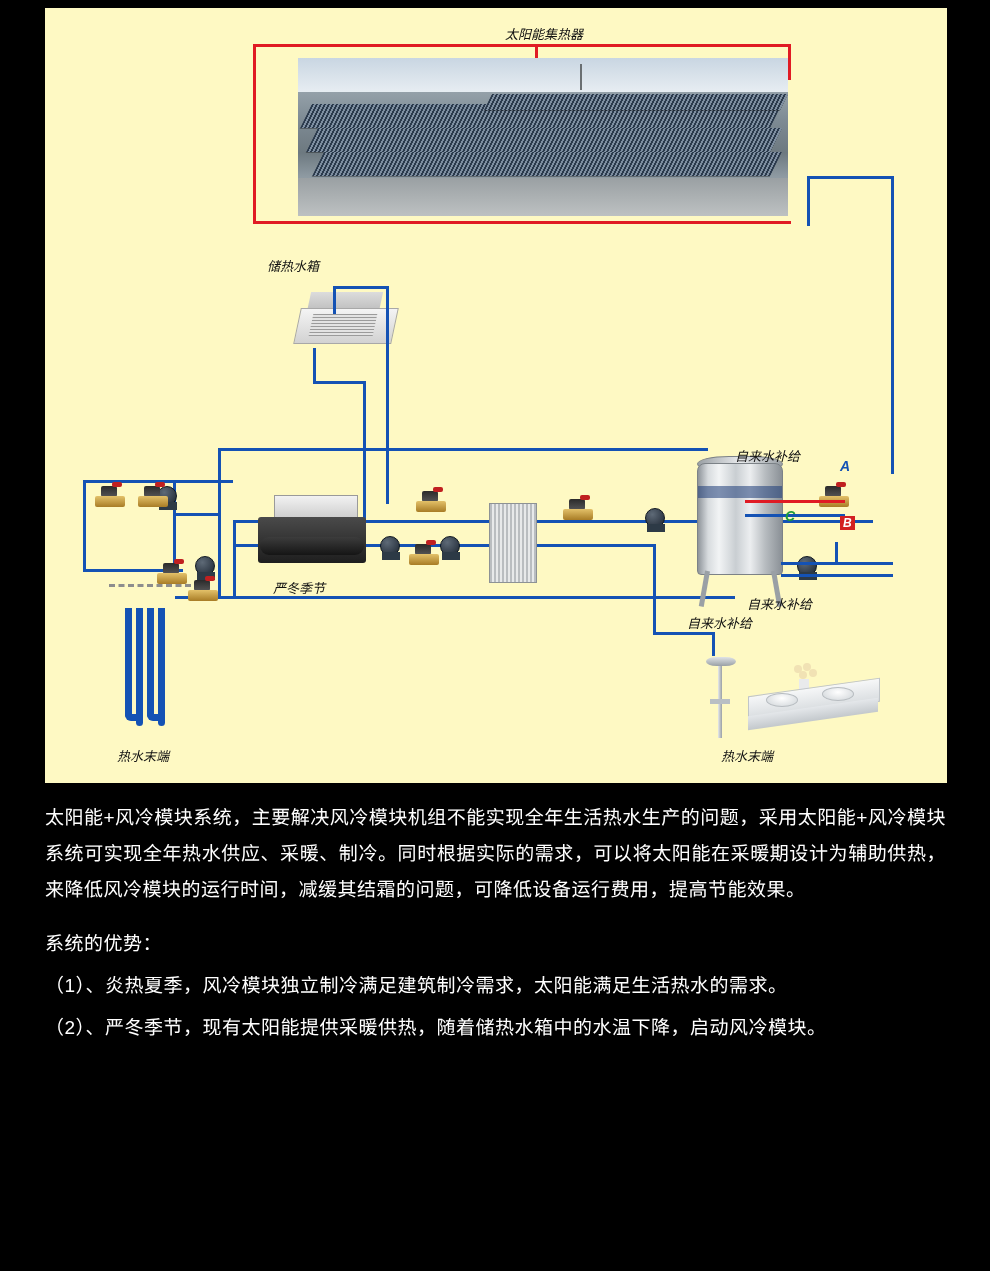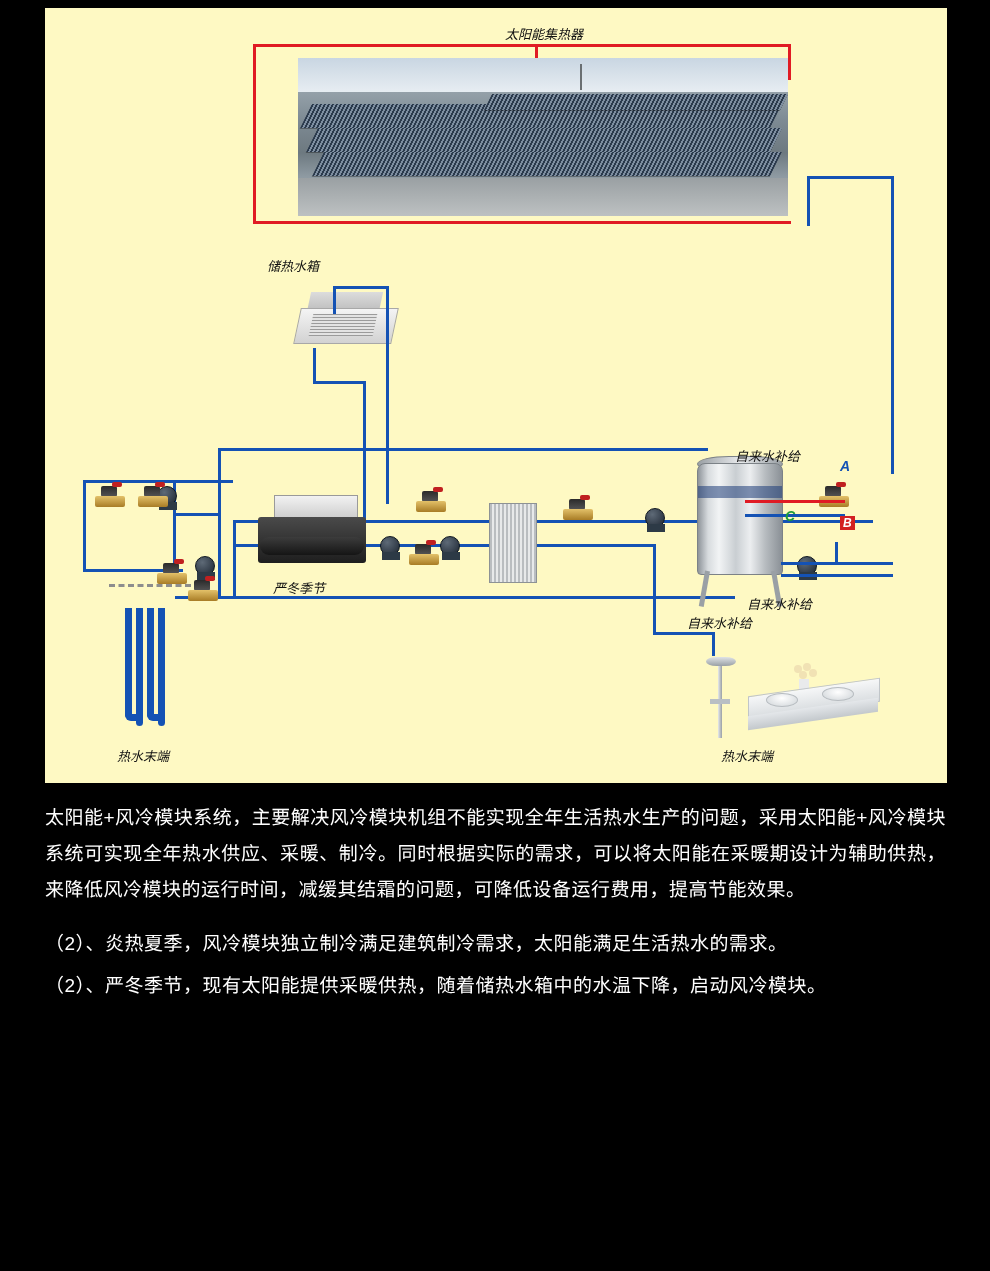--- a/index.html
+++ b/index.html
@@ -482,17 +482,18 @@
       <div class="counter2"></div>
       <div class="sink" style="left:18px; top:30px;"></div>
       <div class="sink" style="left:74px; top:24px;"></div>
     </div>
     <div class="lbl" style="left:676px; top:738px;">热水末端</div>
 
   </div>
 
   <div class="content">
     <p class="para">太阳能+风冷模块系统，主要解决风冷模块机组不能实现全年生活热水生产的问题，采用太阳能+风冷模块系统可实现全年热水供应、采暖、制冷。同时根据实际的需求，可以将太阳能在采暖期设计为辅助供热，来降低风冷模块的运行时间，减缓其结霜的问题，可降低设备运行费用，提高节能效果。</p>
-    <p class="para tight indent">（2）、炎热夏季，风冷模块独立制冷满足建筑制冷需求，太阳能满足生活热水的需求。</p>
+    <p class="para tight">系统的优势：</p>
+    <p class="para tight indent">（1）、炎热夏季，风冷模块独立制冷满足建筑制冷需求，太阳能满足生活热水的需求。</p>
     <p class="para indent">（2）、严冬季节，现有太阳能提供采暖供热，随着储热水箱中的水温下降，启动风冷模块。</p>
   </div>
 
 </div>
 
 </body></html>

